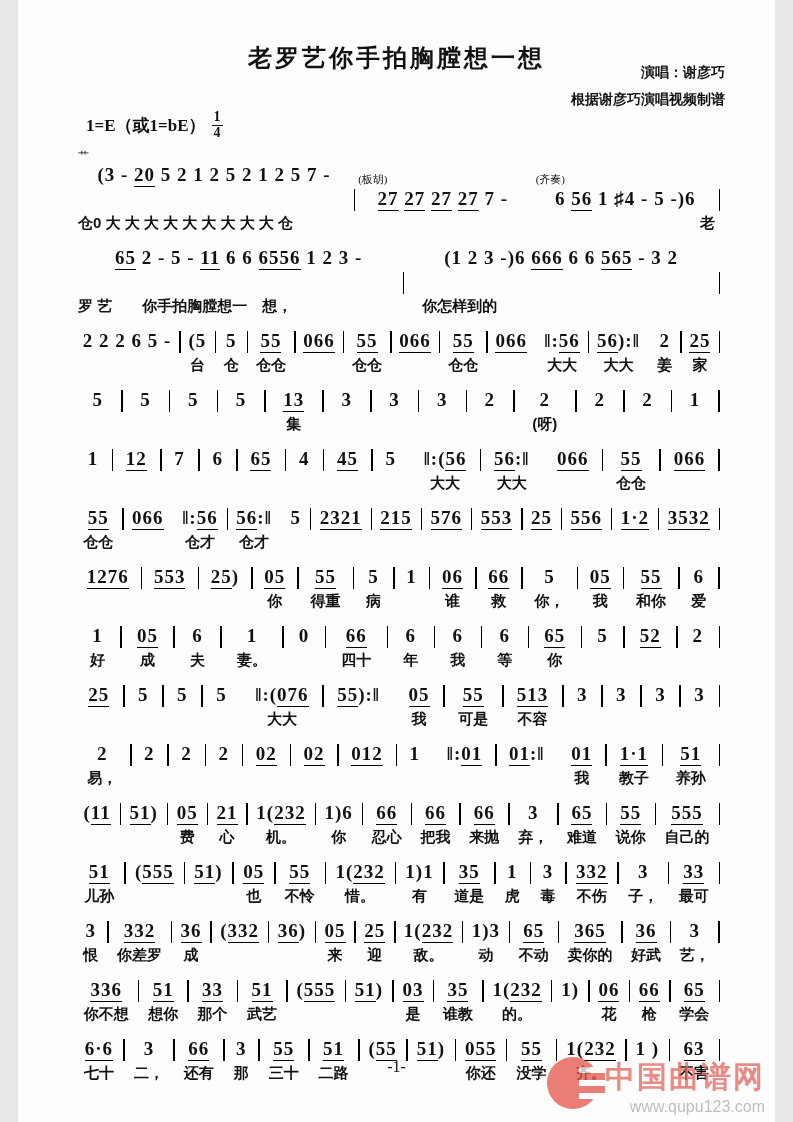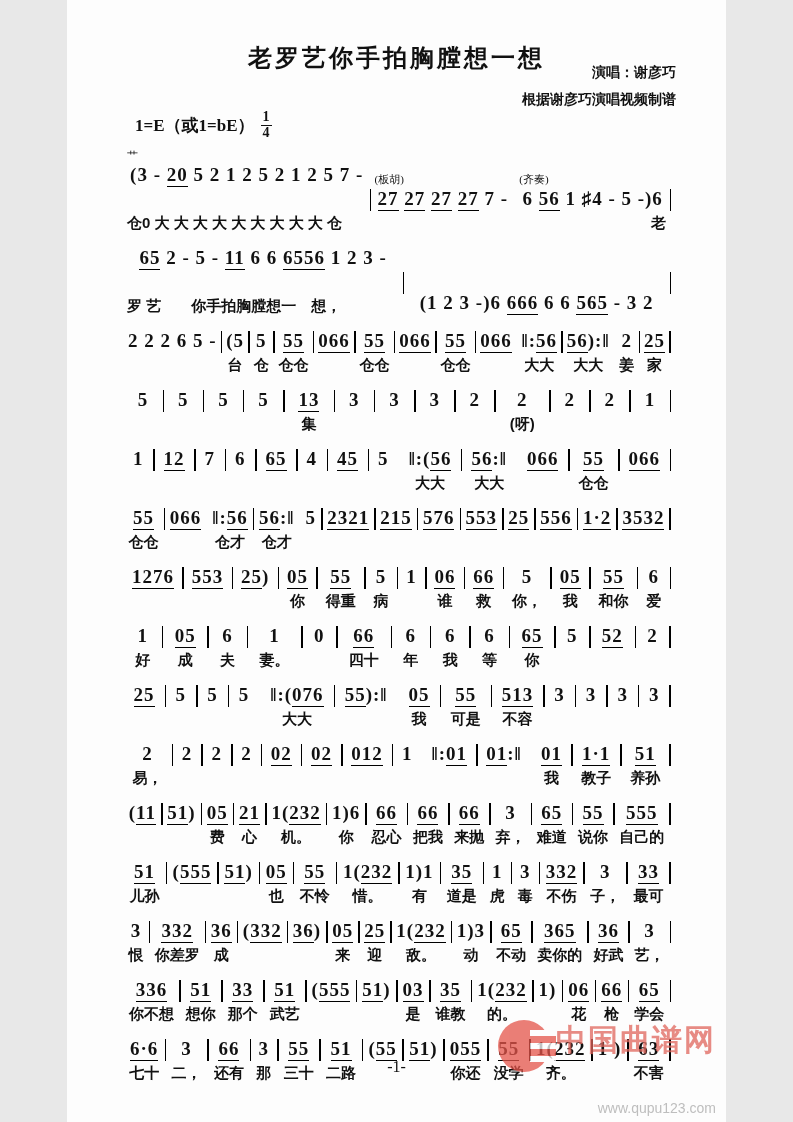--- a/index.html
+++ b/index.html
@@ -1,17 +1,17 @@
 <!DOCTYPE html>
 <html><head>
 <meta charset="utf-8">
 <style>
   html,body{margin:0;padding:0;background:#e8e8e8;}
   .page{
-    width:659px;height:1122px;margin:0 auto;background:#fdfdfd;
+    width:757px;height:1122px;margin:0 auto;background:#fdfdfd;
     position:relative;overflow:hidden;color:#111;
     font-family:"Liberation Sans",sans-serif;
   }
   .inner{padding:34px 56px 0 56px;position:relative;}
   
   .hdr{position:relative;height:110px;}
   .title{
     text-align:center;font-size:24px;font-weight:bold;letter-spacing:3px;
     font-family:"Liberation Sans",sans-serif;padding-top:8px;
   }
@@ -62,21 +62,21 @@
   }
   .wm-logo::before{
     content:"";position:absolute;right:-6px;top:10px;width:26px;height:32px;
     background:repeating-linear-gradient(#fdfdfd 0 6px,#e4544a 6px 13px);
   }
   .wm-text{display:flex;flex-direction:column;align-items:flex-end;}
   .wm-site{
     font-size:30px;font-weight:bold;color:#e0665c;letter-spacing:2px;
     font-family:"Liberation Serif",serif;
   }
-  .wm-url{font-size:14px;color:#a9a9a9;font-family:"Liberation Sans",sans-serif;margin-top:39px;}
+  .wm-url{font-size:16px;color:#a9a9a9;font-family:"Liberation Sans",sans-serif;}
 </style>
 </head>
 <body>
 
 <div class="page">
   <div class="inner">
     <div class="hdr">
       <div class="title">老罗艺你手拍胸膛想一想</div>
       <div class="keysig">
         <span>1=E（或1=bE）</span>
@@ -112,20 +112,21 @@
           </div>
         </div>
         <div class="system">
           <div class="cells">
             <div class="cell">
               <div class="note"><span class="bm">65</span> 2 - 5 - <span class="bm">11</span> 6 6 <span class="bm">6556</span> 1 2 3 -</div>
               <div class="lyr left">罗 艺　　你手拍胸膛想一　想，</div>
             </div>
             <div class="cell">
               <div class="note">(1 2 3 -)6 <span class="bm">666</span> 6 6 <span class="bm">565</span> - 3 2</div>
+              <div class="lyr left">　你怎样到的</div>
             </div>
           </div>
         </div>
         <div class="system">
           <div class="cells">
             <div class="cell">
               <div class="note">2 2 2 6 5 -</div>
               <div class="lyr"></div>
             </div>
             <div class="cell">

